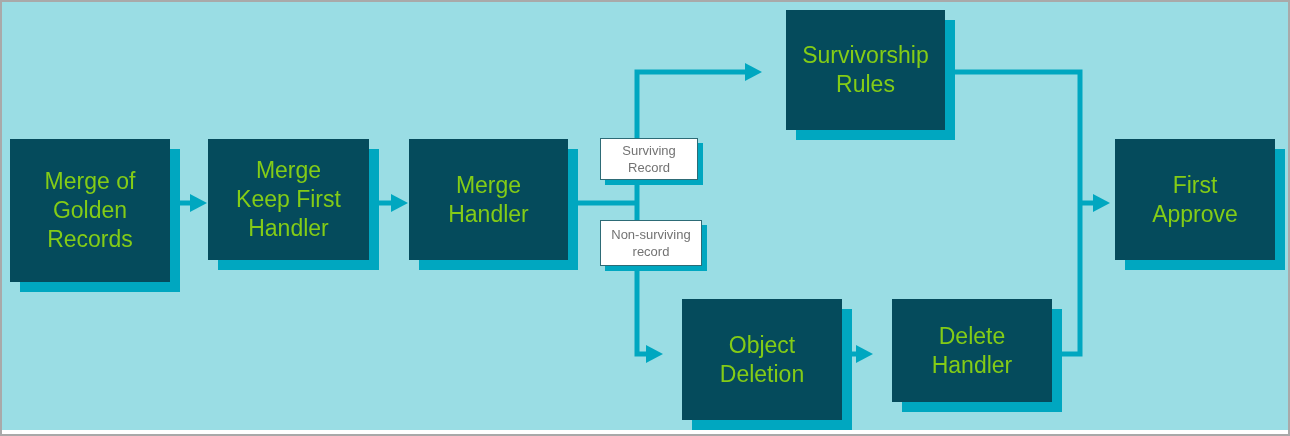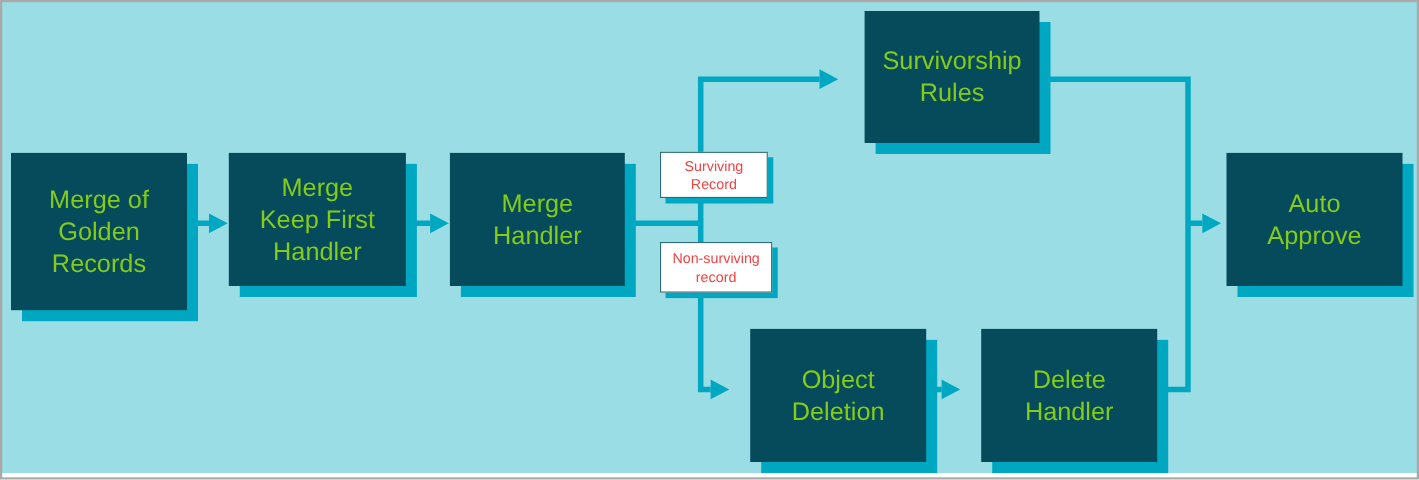--- a/index.html
+++ b/index.html
@@ -44,31 +44,31 @@
     line-height: 29px;
     white-space: pre-line;
     box-shadow: 10px 10px 0 0 #00a7c0;
   }
   
   #n-golden   { left:   8px; top: 137px; width: 160px; height: 143px; }
   #n-keep     { left: 206px; top: 137px; width: 161px; height: 121px; }
   #n-merge    { left: 407px; top: 137px; width: 159px; height: 121px; }
   #n-surv     { left: 784px; top:   8px; width: 159px; height: 120px; }
   #n-objdel   { left: 680px; top: 297px; width: 160px; height: 121px; }
-  #n-delete   { left: 890px; top: 297px; width: 160px; height: 121px; }
+  #n-delete   { left: 890px; top: 297px; width: 160px; height: 103px; }
   #n-approve  { left: 1113px; top: 137px; width: 160px; height: 121px; }
 
   .edge-label {
     position: absolute;
     display: flex;
     align-items: center;
     justify-content: center;
     text-align: center;
     background: #ffffff;
-    color: #ef4444;
+    color: #737373;
     font-size: 13px;
     line-height: 17px;
     white-space: pre-line;
     border: 1px solid #2d6b76;
     box-shadow: 5px 5px 0 0 #00a7c0;
     box-sizing: border-box;
   }
   #l-surviving    { left: 598px; top: 136px; width:  98px; height: 42px; }
   #l-nonsurviving { left: 598px; top: 218px; width: 102px; height: 46px; }
 </style>
@@ -107,21 +107,21 @@
 Keep First
 Handler</div>
   <div class="node" id="n-merge">Merge
 Handler</div>
   <div class="node" id="n-surv">Survivorship
 Rules</div>
   <div class="node" id="n-objdel">Object
 Deletion</div>
   <div class="node" id="n-delete">Delete
 Handler</div>
-  <div class="node" id="n-approve">Auto
+  <div class="node" id="n-approve">First
 Approve</div>
 
   <div class="edge-label" id="l-surviving">Surviving
 Record</div>
   <div class="edge-label" id="l-nonsurviving">Non-surviving
 record</div>
 
   <div class="bottom-strip"></div>
 </div>
 

